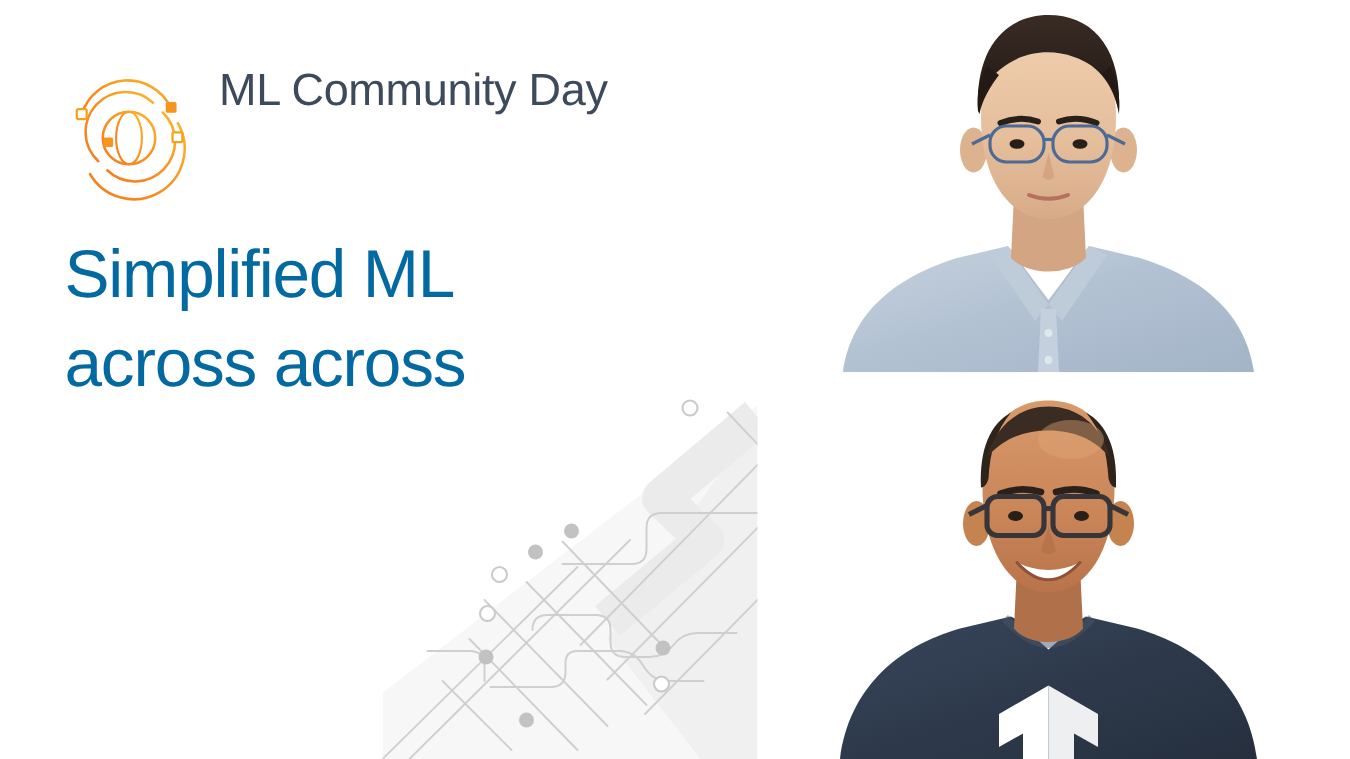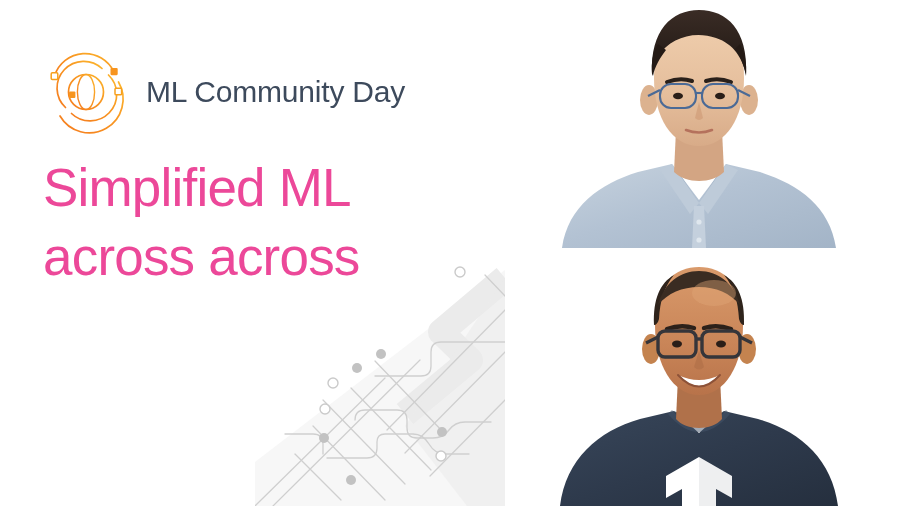--- a/index.html
+++ b/index.html
@@ -14,43 +14,43 @@
     width: 900px; height: 506px;
     background: #ffffff;
     overflow: hidden;
   }
 
   
   #brand {
     position: absolute;
     left: 40px; top: 46px;
     display: flex;
-    align-items: center;
+    align-items: flex-start;
     gap: 14px;
   }
   #brand-mark { width: 92px; height: 92px; display: block; flex: 0 0 auto; }
   #brand-text {
     font-size: 30px;
     font-weight: 400;
     letter-spacing: -0.2px;
     color: #3d4a5c;
     white-space: nowrap;
     line-height: 1;
   }
 
   
   #headline {
     position: absolute;
     left: 43px; top: 154px;
     width: 430px;
-    font-size: 53px;
+    font-size: 45px;
     font-weight: 400;
     line-height: 1.30;
     letter-spacing: -0.8px;
-    color: #ec4899;
+    color: #0369a1;
   }
   #headline .l { display: block; white-space: nowrap; }
 
   
   #circuit {
     position: absolute;
     left: 255px; top: 248px;
     width: 250px; height: 258px;
     display: block;
   }

